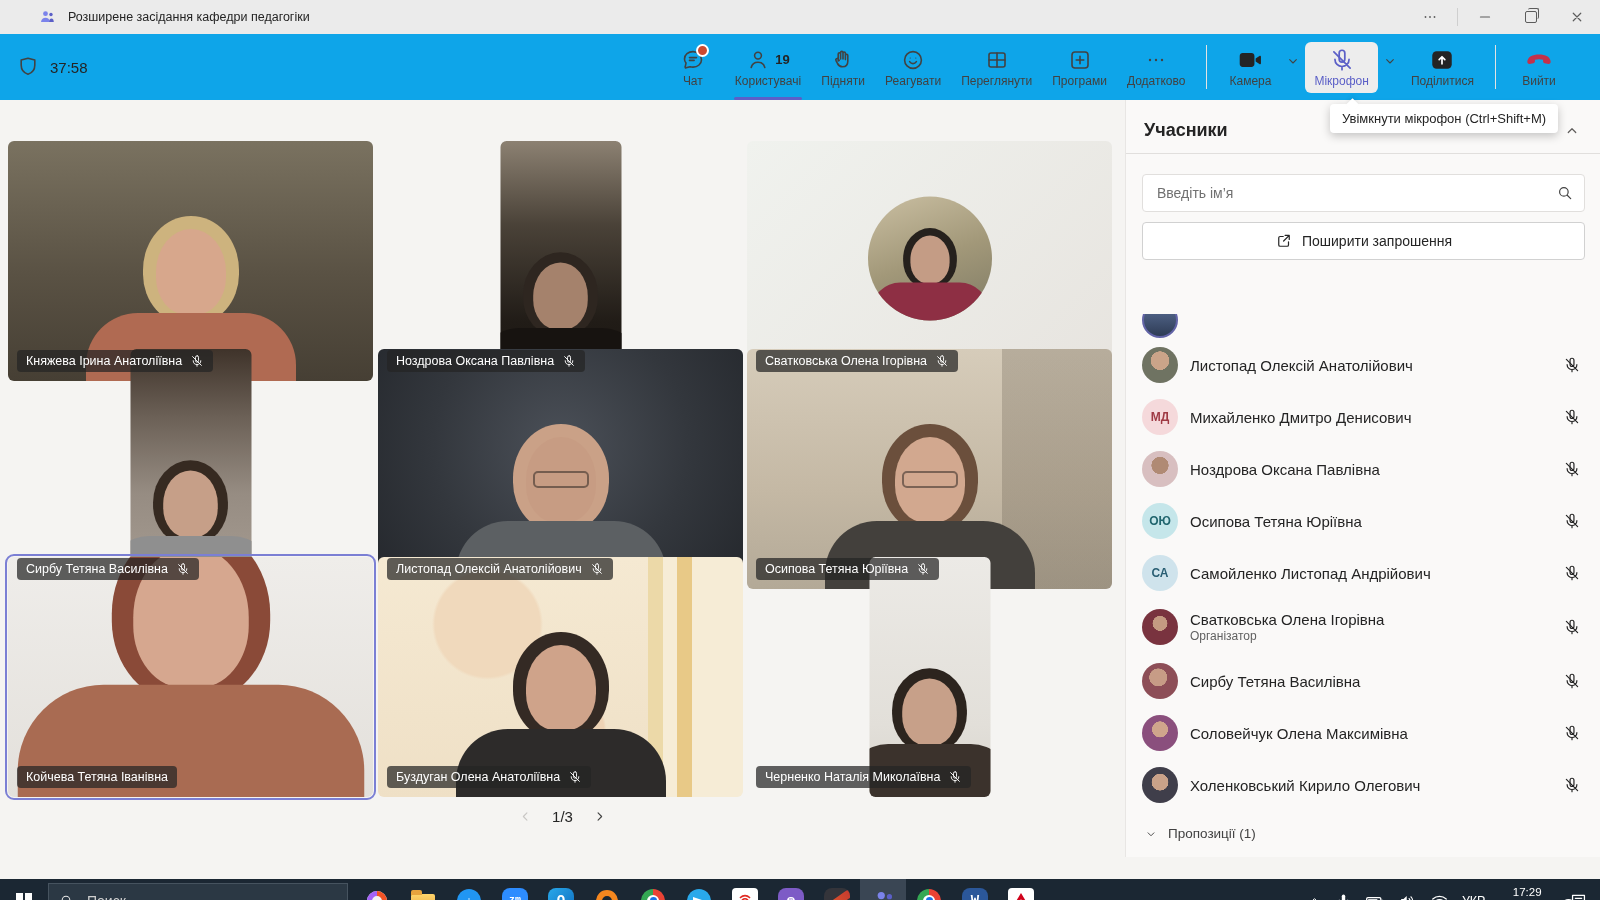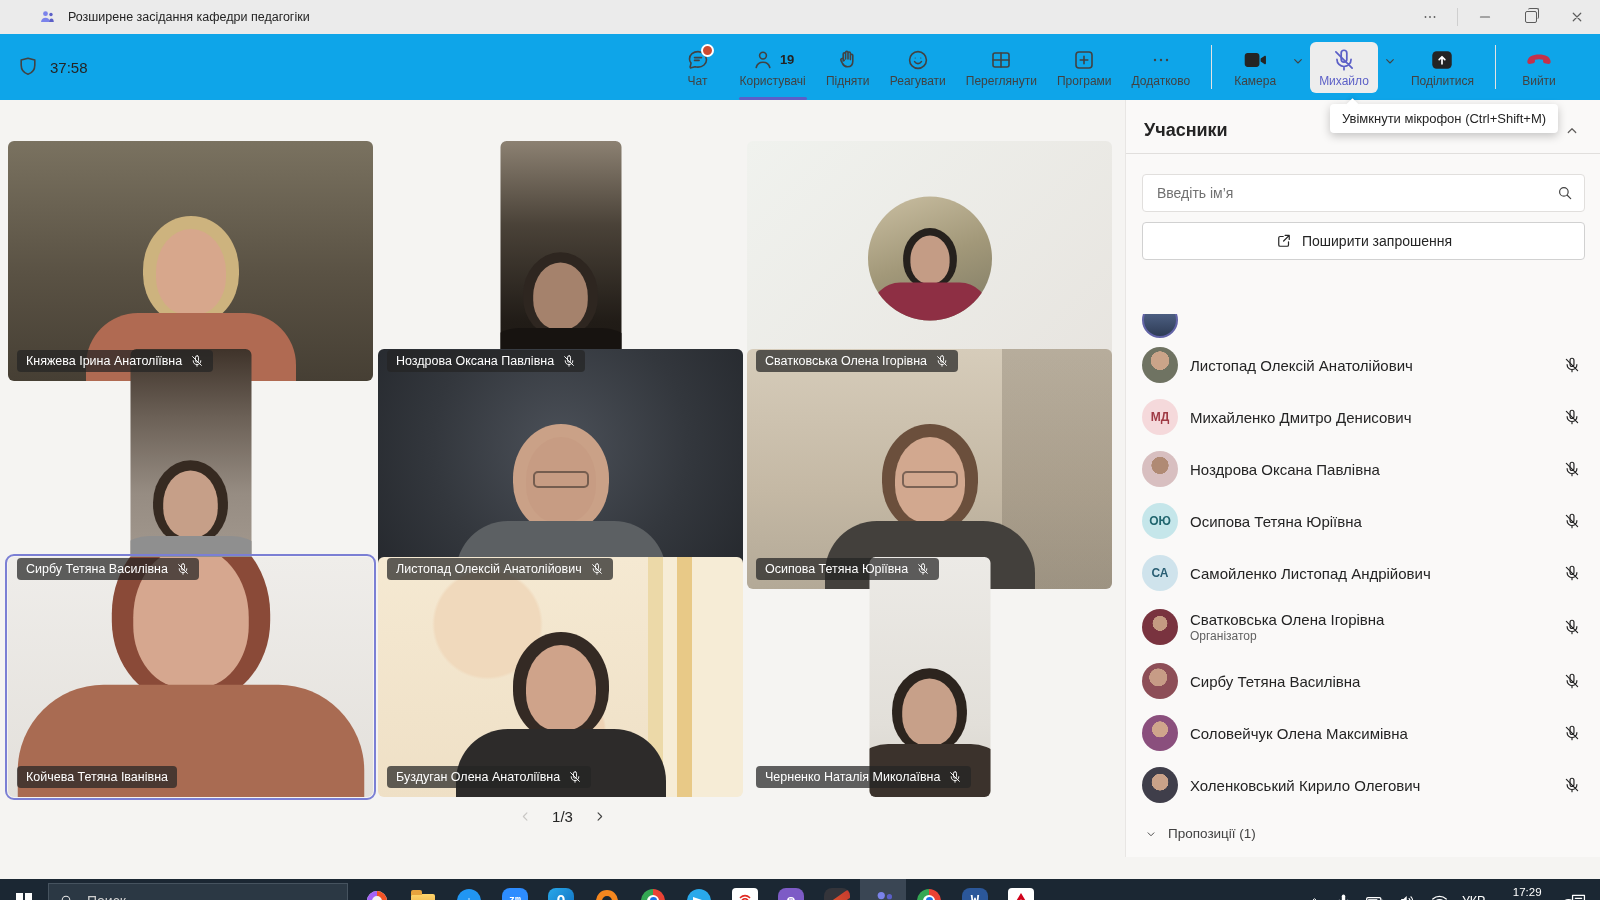--- a/index.html
+++ b/index.html
@@ -408,21 +408,21 @@
         <svg width="16" height="16" viewBox="0 0 24 24">
           <use href="#ic-chev-down"></use>
         </svg>
       </div>
     <div class="tbtn mic-on-bg">
       <div class="ticon">
           <svg width="26" height="26" viewBox="0 0 24 24">
             <use href="#ic-micoff"></use>
           </svg>
         </div>
-      <div class="tlabel">Михайло</div>
+      <div class="tlabel">Мікрофон</div>
     </div>
     <div class="chevbtn">
         <svg width="16" height="16" viewBox="0 0 24 24">
           <use href="#ic-chev-down"></use>
         </svg>
       </div>
     <div class="tbtn">
       <div class="ticon">
         <svg width="26" height="26" viewBox="0 0 24 24">
           <rect x="3" y="4" width="18" height="16" rx="4" fill="#242424"></rect>

